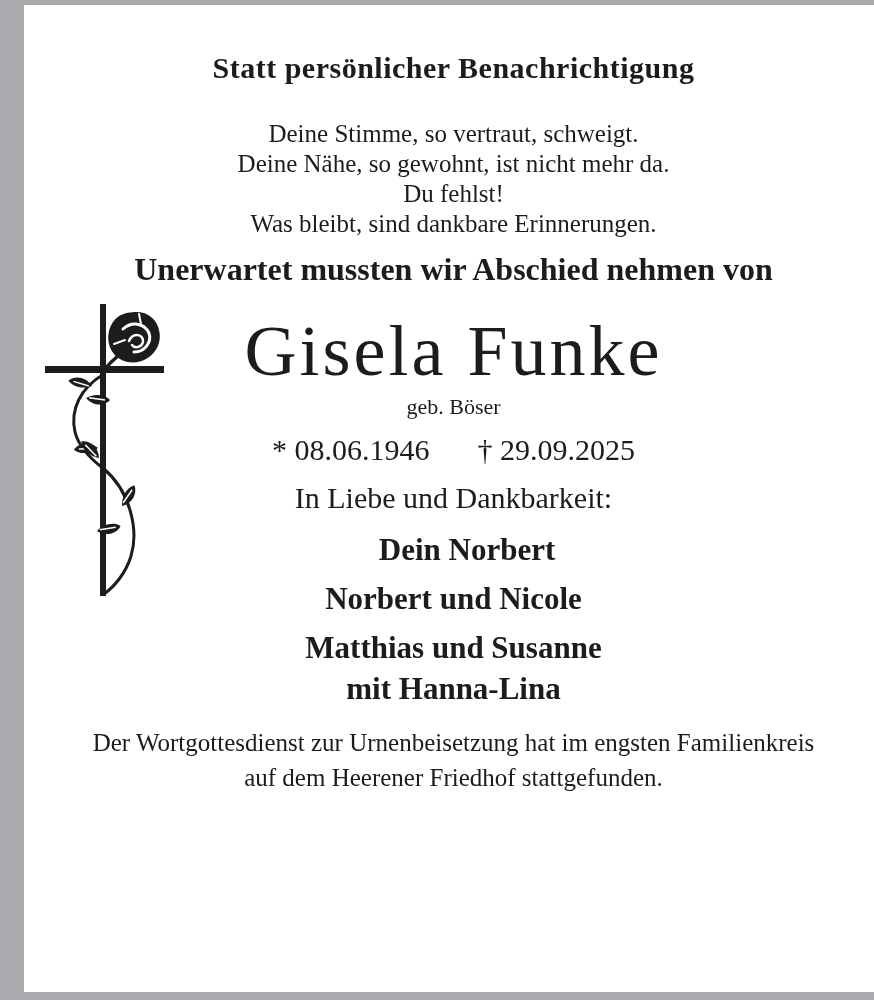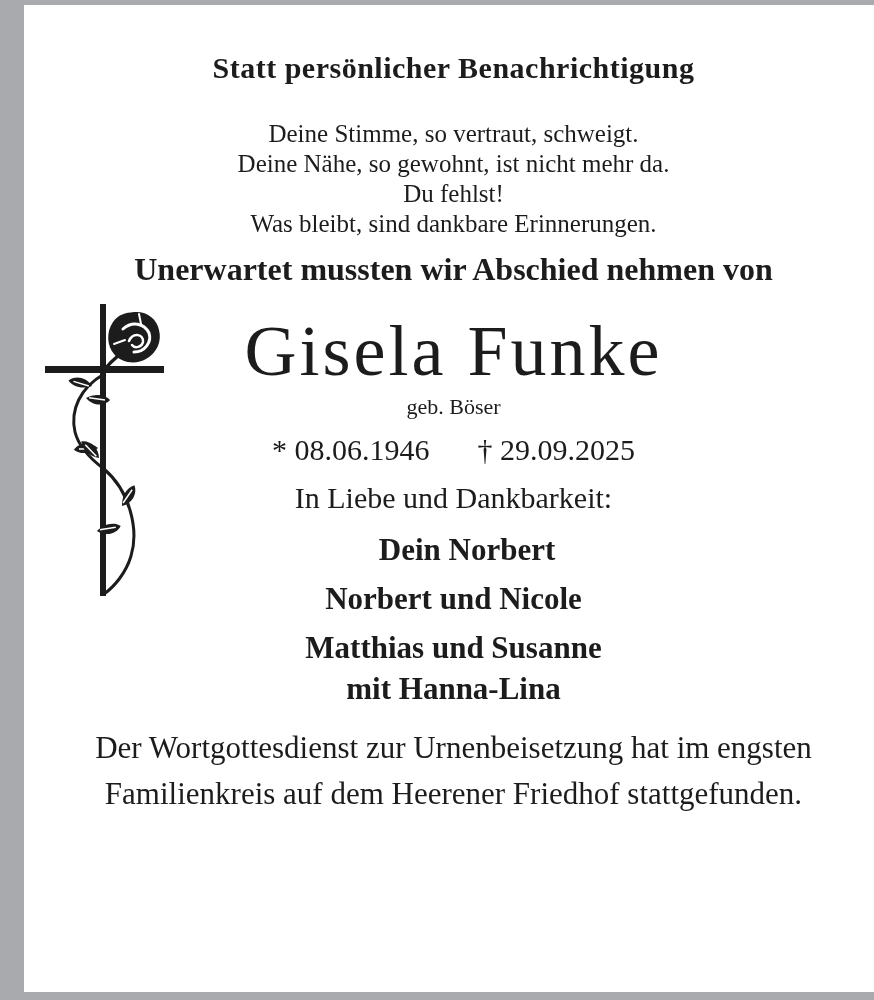--- a/index.html
+++ b/index.html
@@ -54,21 +54,21 @@
     font-size: 31px; line-height: 35px;
     font-weight: bold;
     margin-top: 14px;
   }
   .mourner-line:first-child { margin-top: 0; padding-left: 27px; }
   .mourner-line.grouped { margin-top: 6px; }
   .address-line { margin-top: 11px; font-size: 31px; line-height: 36px; }
   .funeral-note {
     margin: 19px auto 16px auto;
     max-width: 730px;
-    font-size: 31px; line-height: 46px;
+    font-size: 25px; line-height: 35px;
   }
 </style>
 </head>
 <body>
 
 <div class="obituary-card">
 
   <svg class="cross-illustration" viewBox="0 0 145 310" xmlns="http://www.w3.org/2000/svg" aria-hidden="true">
     <g fill="#1c1c1c" stroke="none">
 

